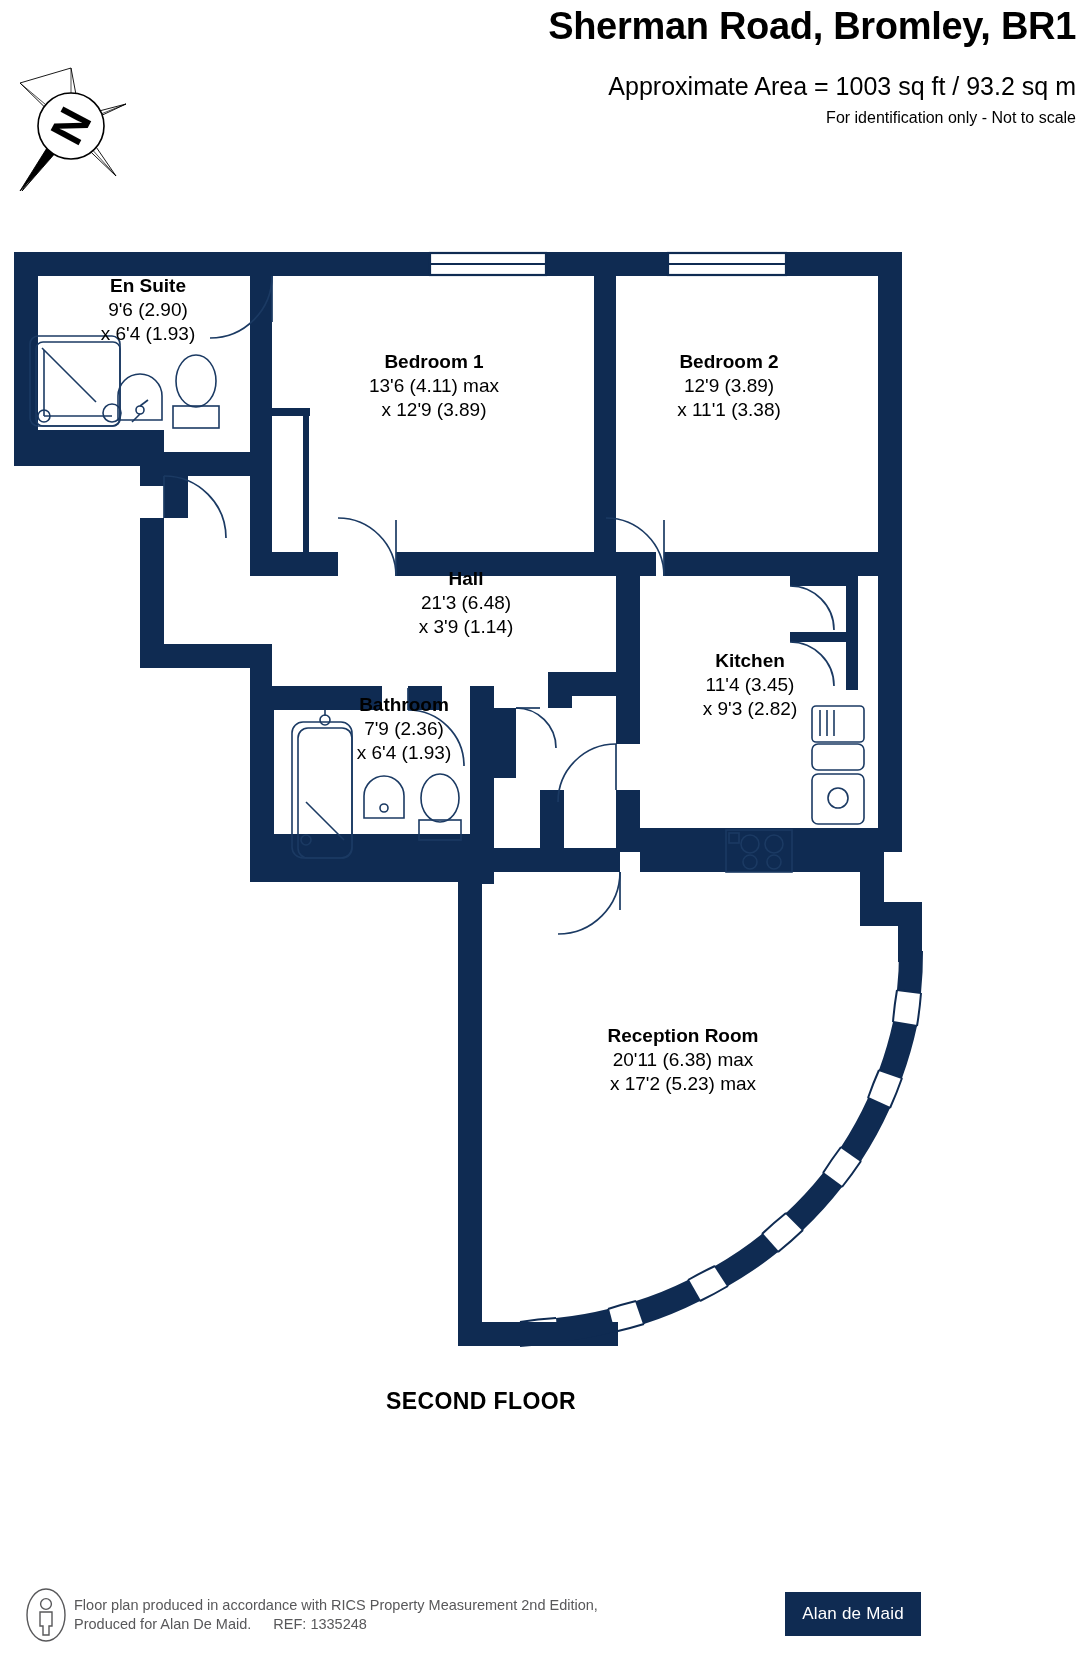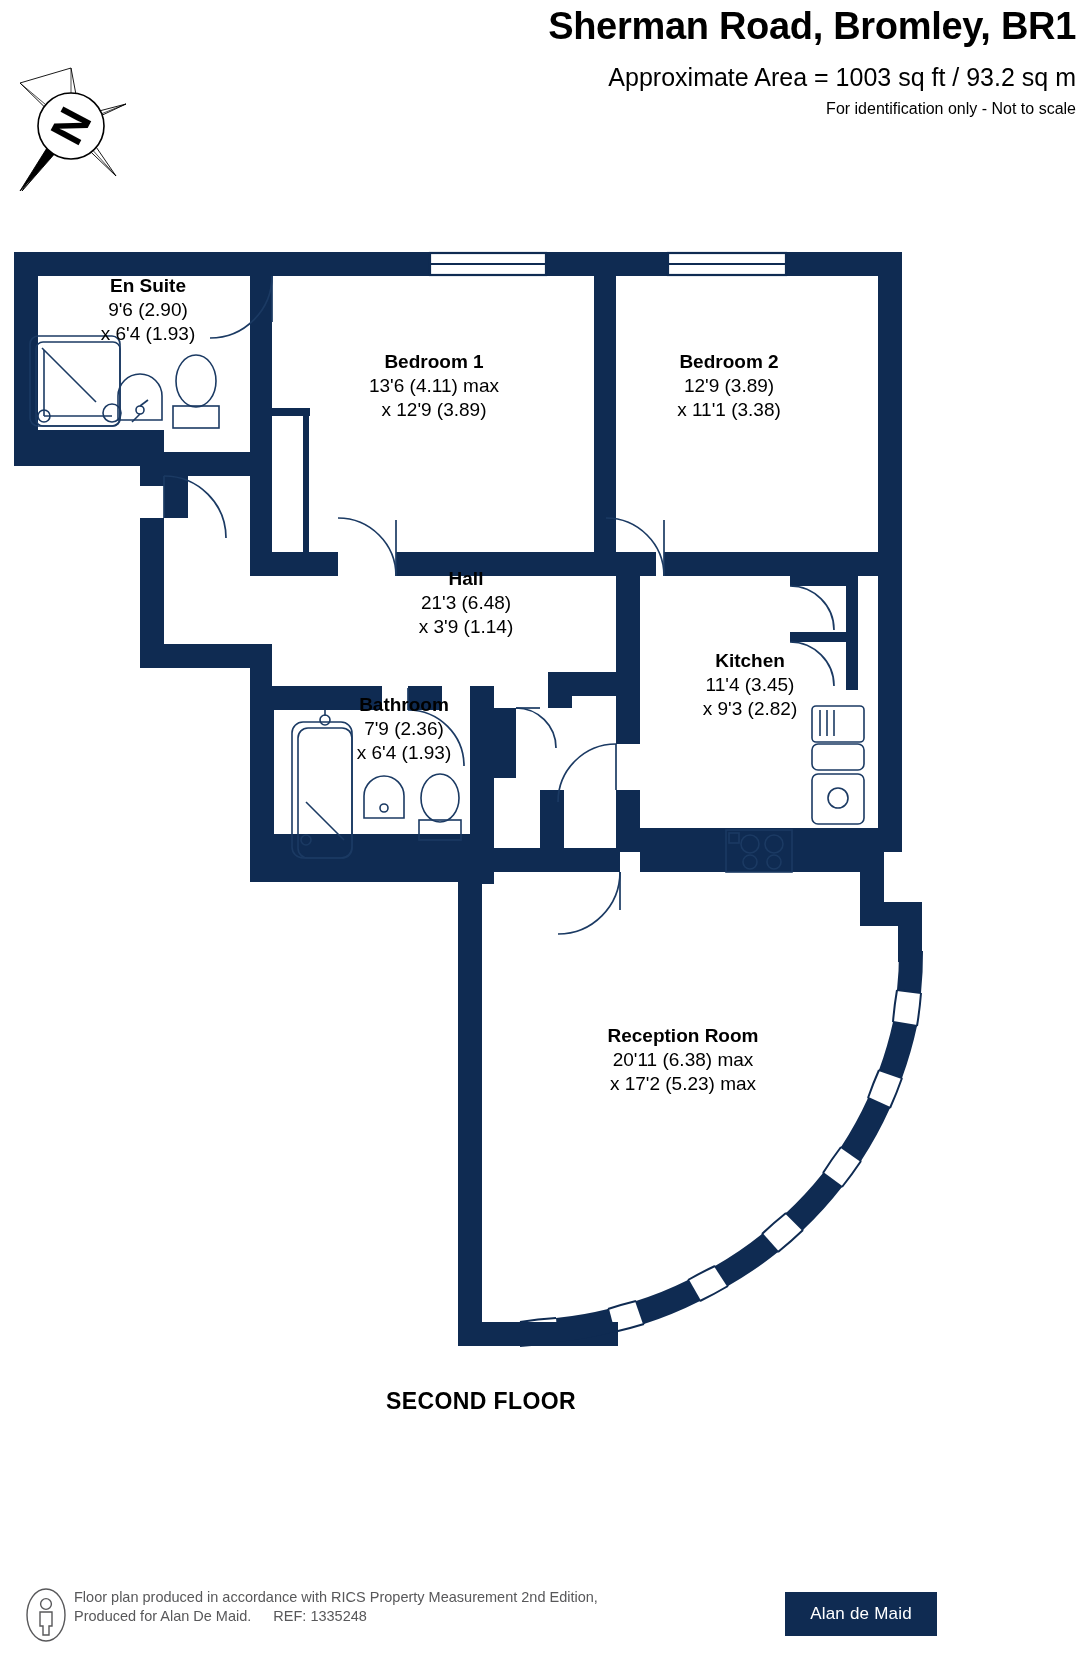--- a/index.html
+++ b/index.html
@@ -37,21 +37,21 @@
     font-weight: bold;
     letter-spacing: -0.3px;
     line-height: 44px;
     margin: 4px 0 0 0;
     white-space: nowrap;
   }
   .subtitle {
     font-size: 25px;
     font-weight: normal;
     line-height: 32px;
-    margin-top: 13px;
+    margin-top: 22px;
   }
   .disclaimer {
     font-size: 16px;
     font-weight: normal;
     line-height: 20px;
     margin-top: 6px;
     padding-left: 24px;
   }
 
   
@@ -110,34 +110,34 @@
   .footer-person {
     position: absolute;
     left: 26px;
     top: 8px;
     width: 40px;
     height: 54px;
   }
   .footer-text {
     position: absolute;
     left: 74px;
-    top: 8px;
+    top: 16px;
     font-size: 14.5px;
     line-height: 19px;
     color: #58585a;
     white-space: nowrap;
   }
   .footer-text .copy {
     margin-left: 22px;
   }
   .brand-box {
     position: absolute;
     left: 785px;
     top: 12px;
-    width: 152px;
+    width: 136px;
     height: 44px;
     background: #0f2b52;
     color: #ffffff;
     display: flex;
     align-items: center;
     justify-content: center;
     font-size: 17px;
     letter-spacing: 0.2px;
   }
 </style>

